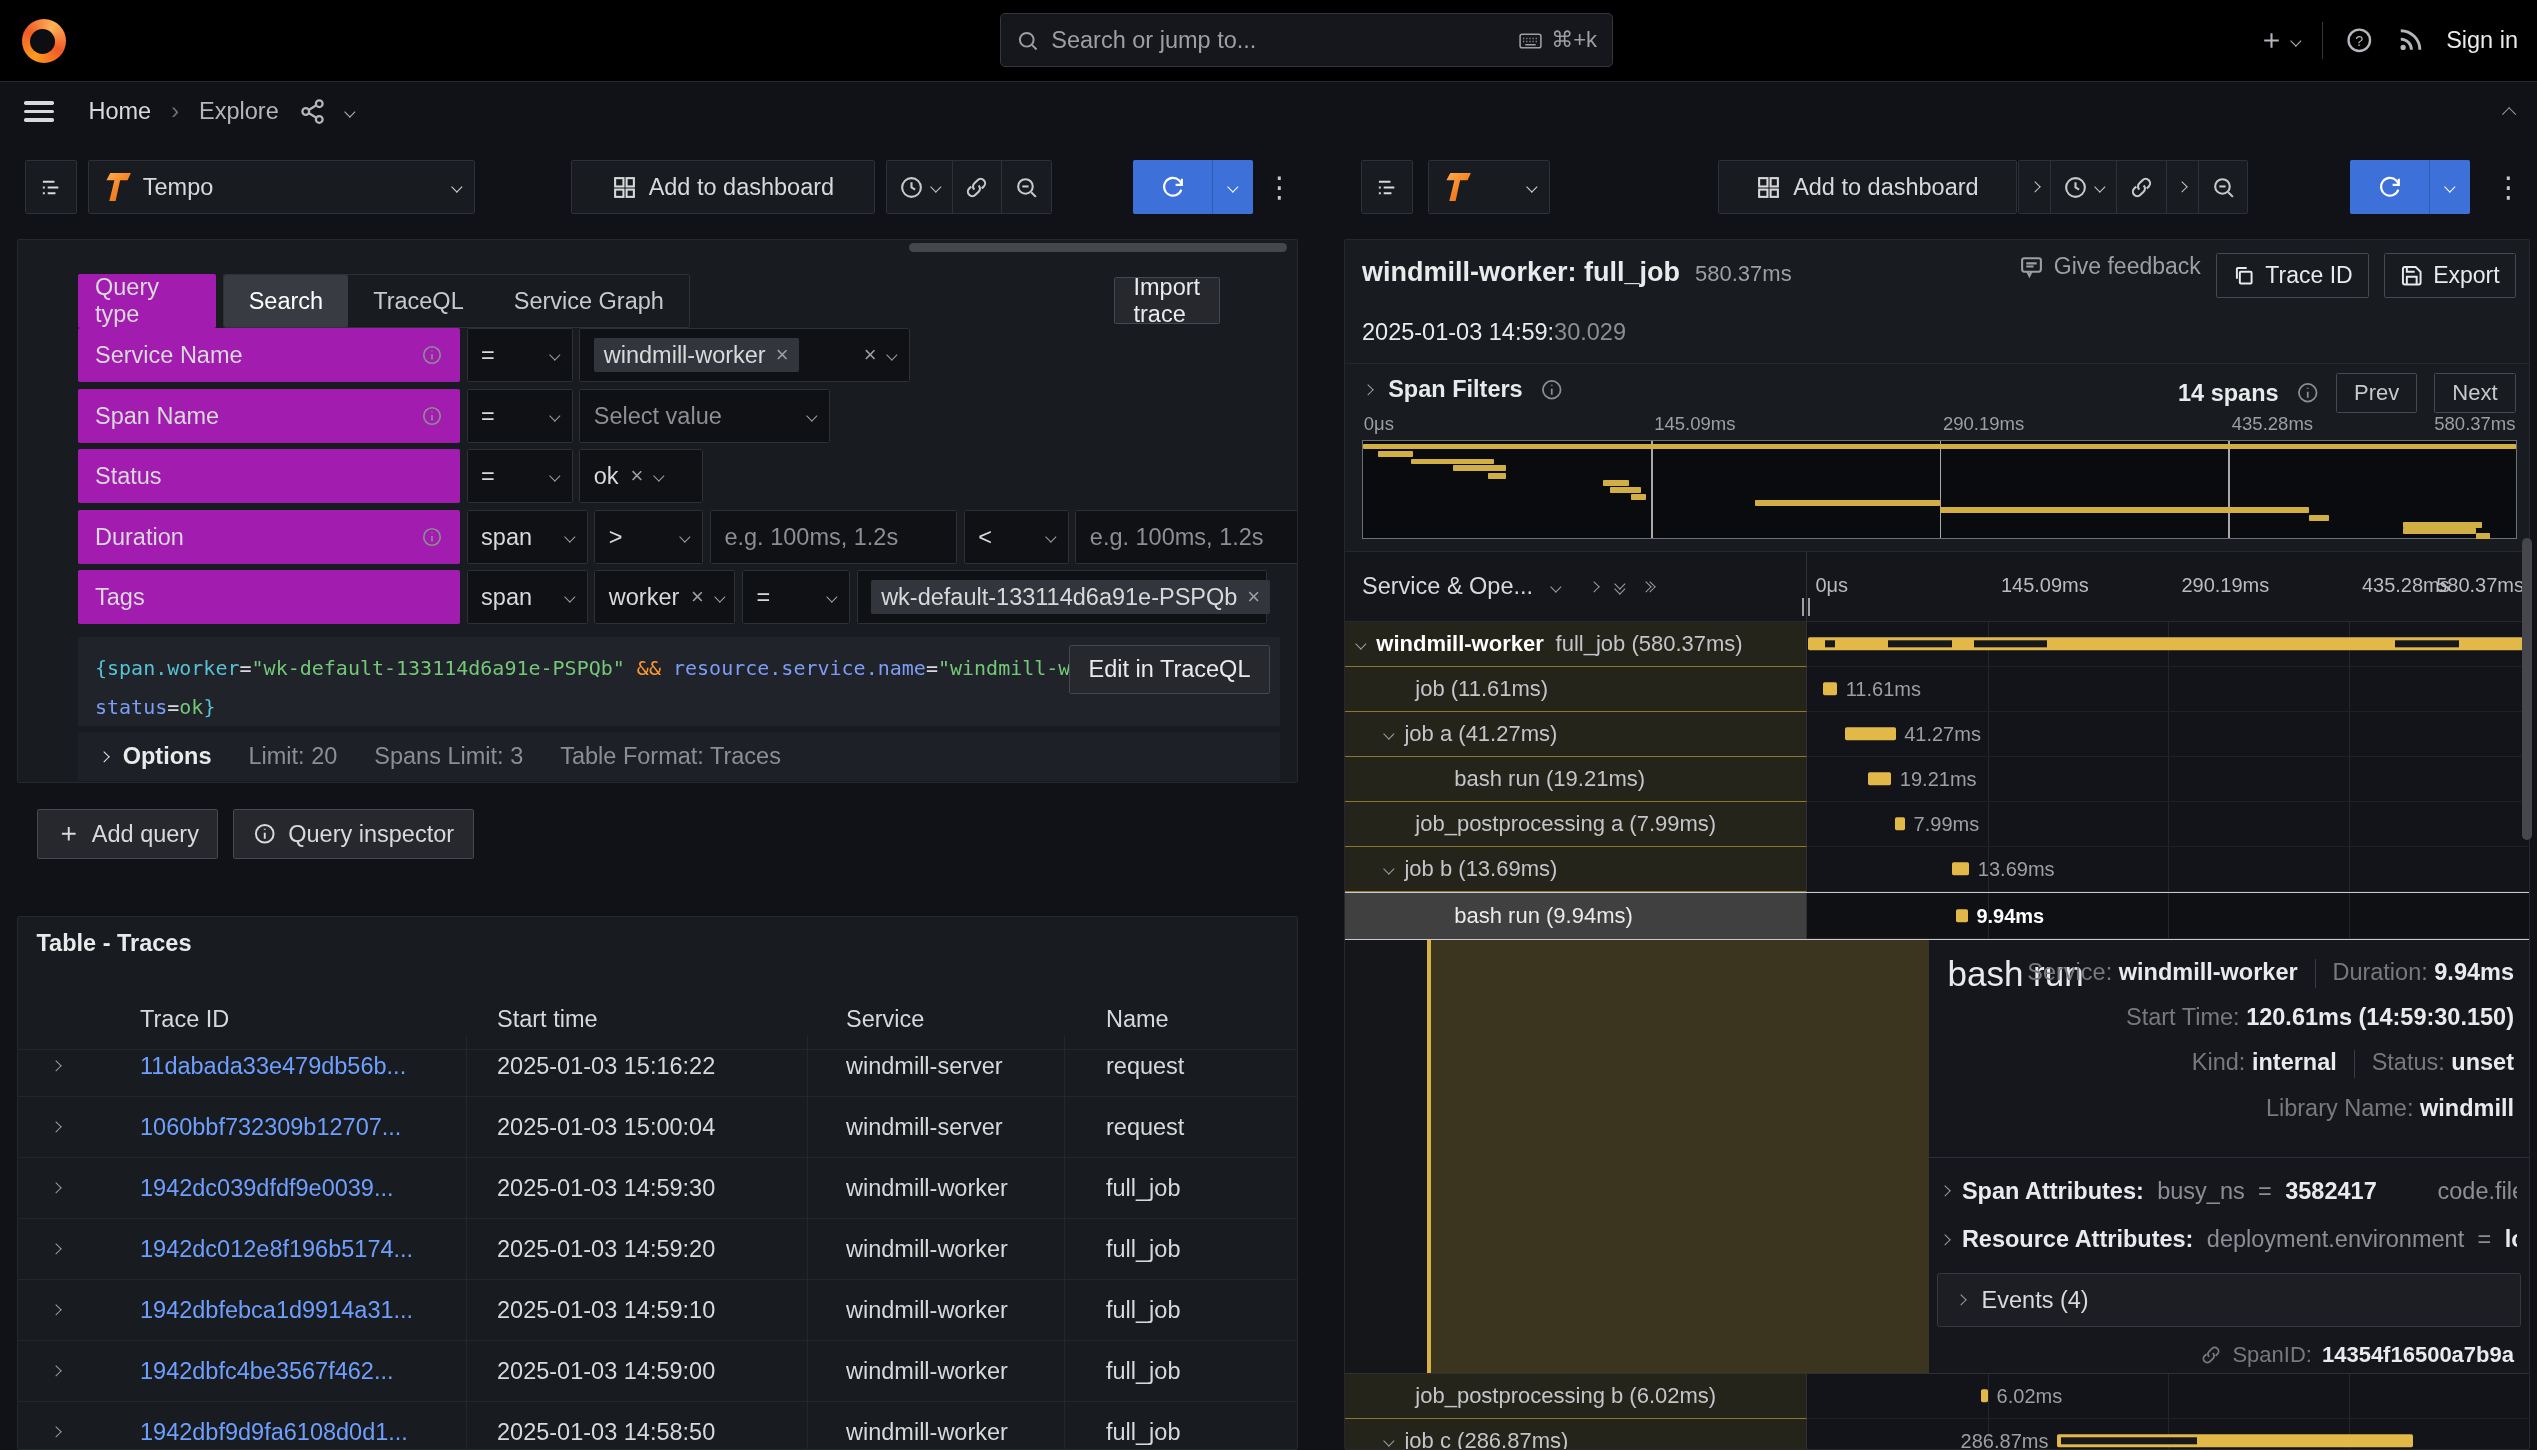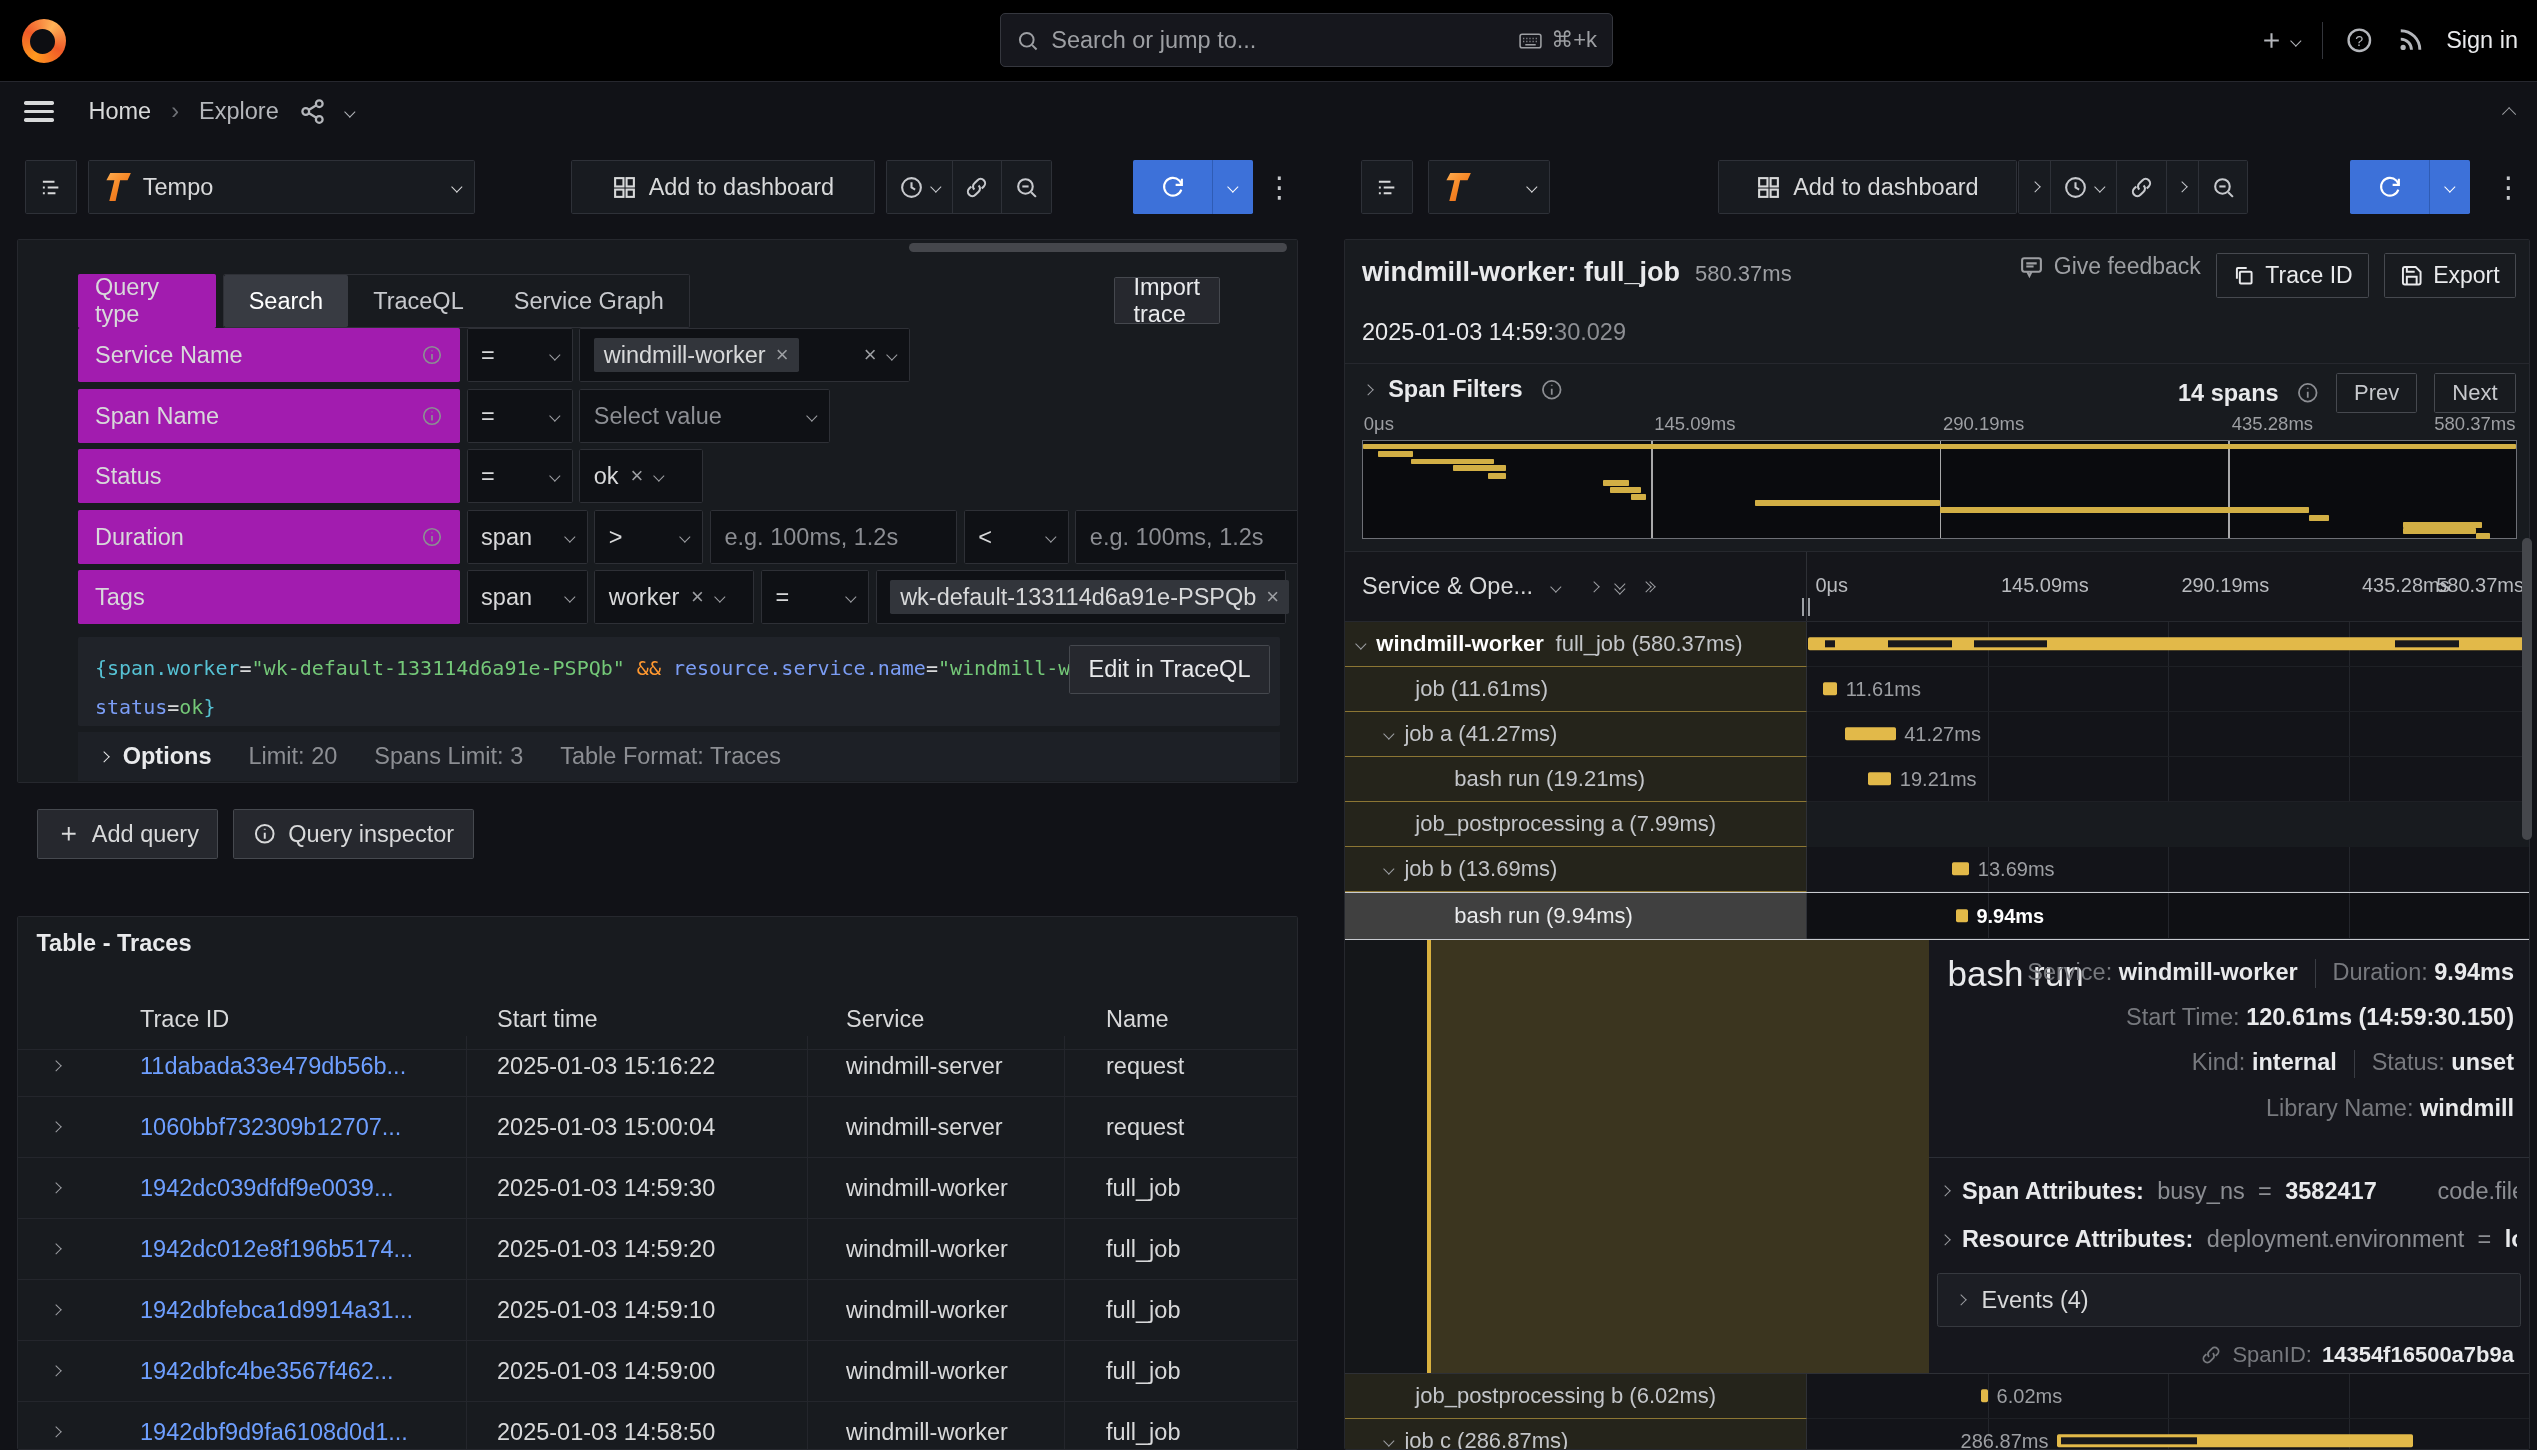--- a/index.html
+++ b/index.html
@@ -418,21 +418,21 @@
         <span class="ph">e.g. 100ms, 1.2s</span>
       </div>
     </div>
 
     <div class="qrow" style="top:330px;">
       <div class="qlabel" style="width:382px;">Tags</div>
       <div class="fbox" style="width:121px;">
         <span>span</span>
           <span class="chev sm" style="margin-left:auto;color:#9d9fa3;"></span>
       </div>
-      <div class="fbox" style="width:160px;">
+      <div class="fbox" style="width:141px;">
         <span>worker</span>
           <span class="x">×</span>
         <span class="chev sm" style="color:#9d9fa3;"></span>
       </div>
       <div class="fbox" style="width:108px;">
         <span>=</span>
           <span class="chev sm" style="margin-left:auto;color:#9d9fa3;"></span>
       </div>
       <div class="fbox" style="width:410px;">
         <span class="chip">
@@ -738,20 +738,27 @@
           <div class="sbar" style="left: 8.4%; width: 3.3%;"></div>
           <span class="sdur" style="left: 11.7%; margin-left: 8.4px;">19.21ms</span>
         </div>
       </div>
 
       <div class="srow">
         <div class="sname i1">
             <span class="spacer"></span>
             <span>job_postprocessing a (7.99ms)</span>
           </div>
+        <div class="stime">
+            <div class="gl g1"></div>
+            <div class="gl g2"></div>
+            <div class="gl g3"></div>
+          <div class="sbar" style="left: 12.2%; width: 1.4%;"></div>
+          <span class="sdur" style="left: 13.6%; margin-left: 8.4px;">7.99ms</span>
+        </div>
       </div>
 
       <div class="srow">
         <div class="sname i1">
             <span class="chev sm" style="color:#9d9fa3;"></span>
             <span>job b (13.69ms)</span>
           </div>
         <div class="stime">
             <div class="gl g1"></div>
             <div class="gl g2"></div>

